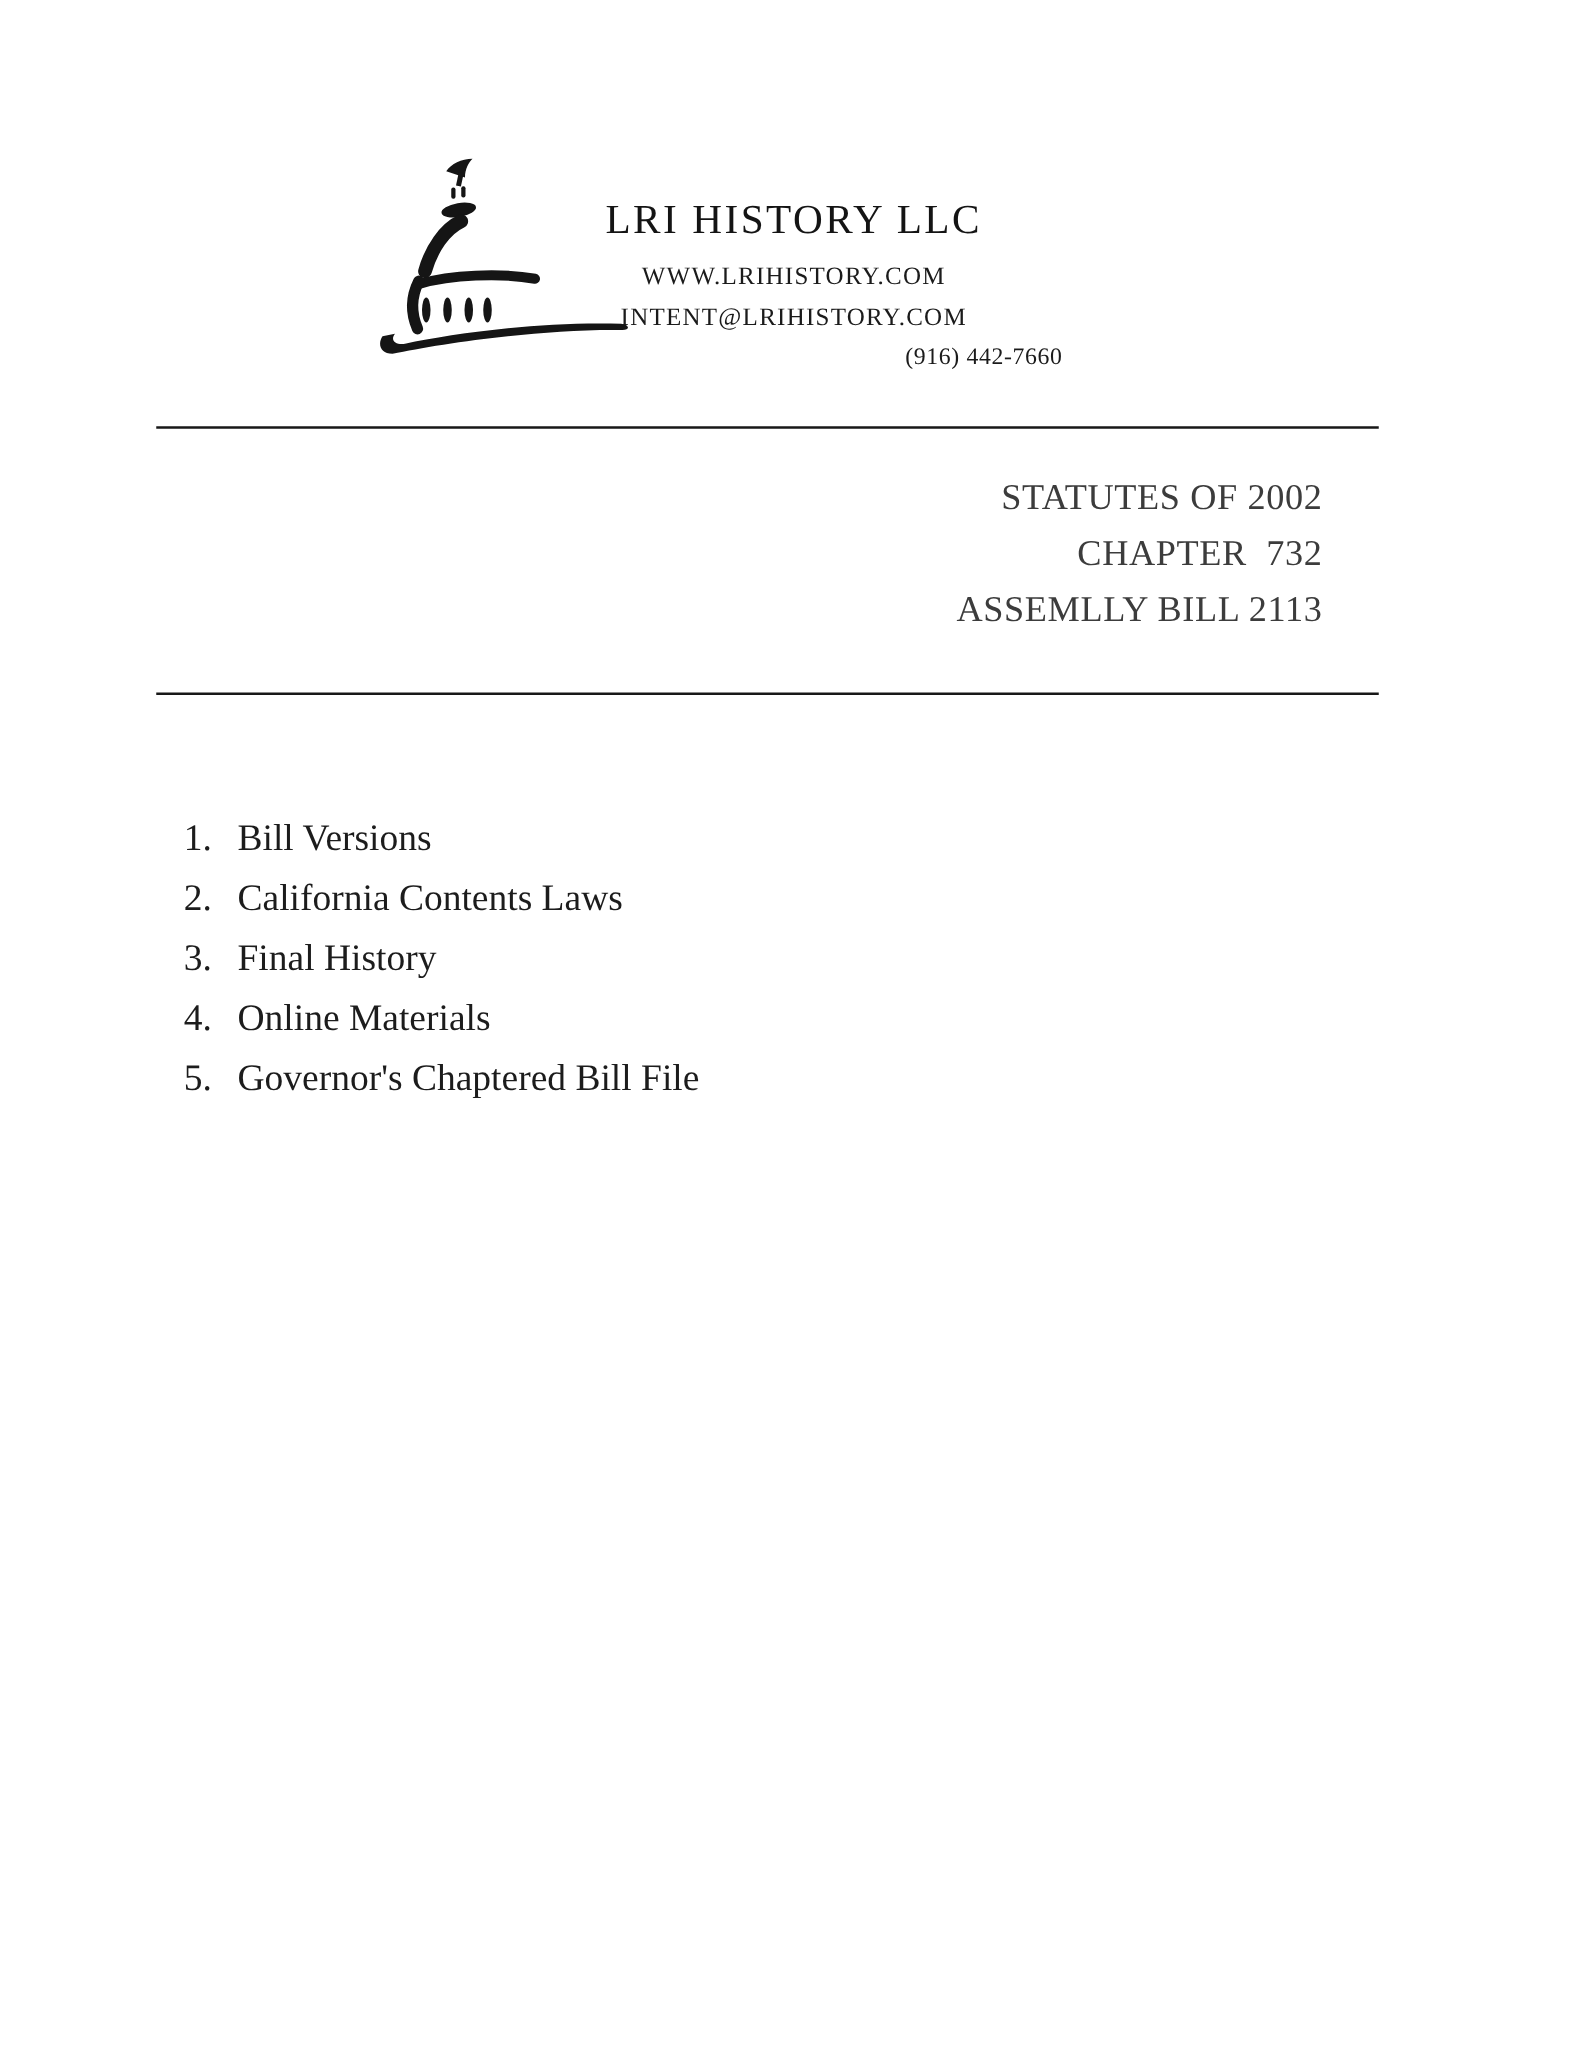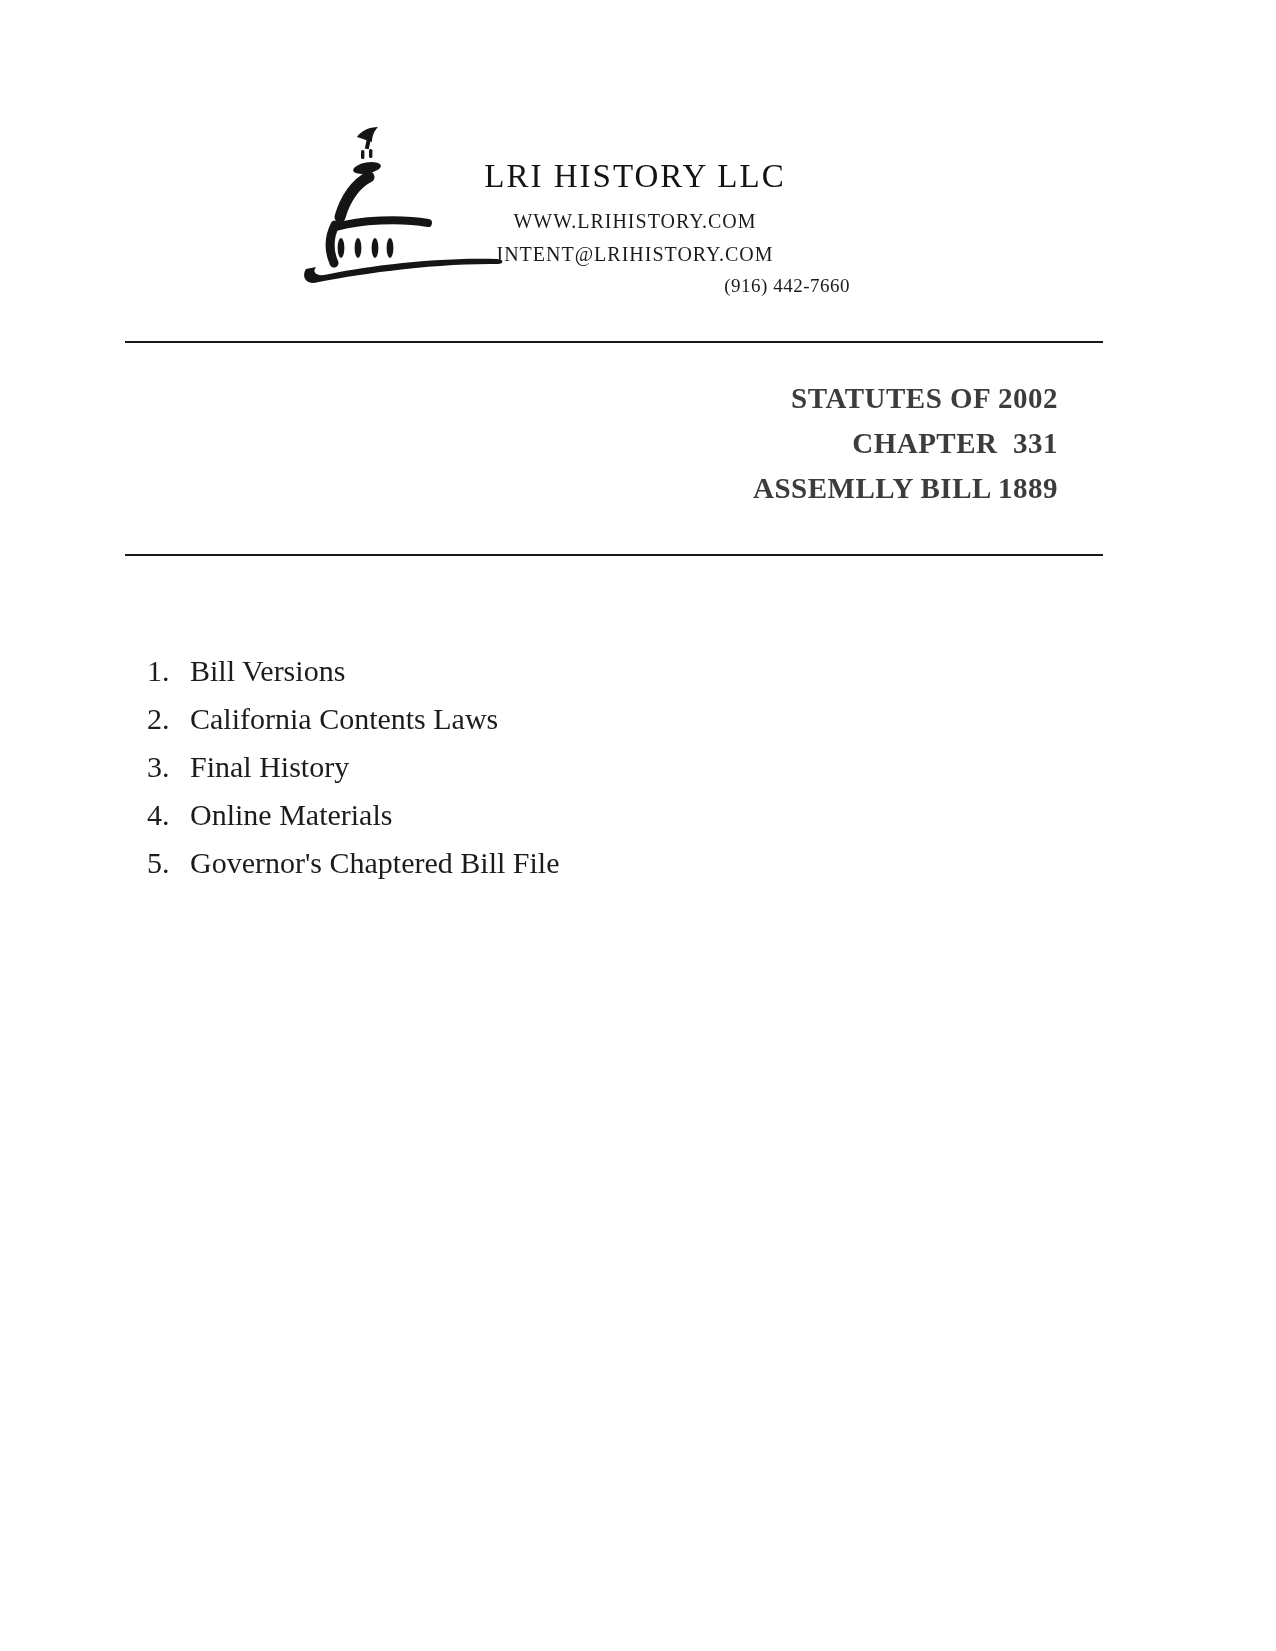--- a/index.html
+++ b/index.html
@@ -72,21 +72,21 @@
   .rule-top { top: 341px; }
   .rule-bottom { top: 554px; }
 
   
   .title-block {
     position: absolute;
     top: 376px;
     right: 234px;
     text-align: right;
     color: #3c3c3c;
-    font-weight: bold;
+    font-weight: normal;
     font-size: 29px;
     letter-spacing: 0.5px;
     margin-left: 24px;
   }
   .title-line {
     line-height: 45px;
     white-space: pre; 
   }
 
   
@@ -163,22 +163,22 @@
       <div class="contact-line">WWW.LRIHISTORY.COM</div>
       <div class="contact-line">INTENT@LRIHISTORY.COM</div>
       <div class="contact-line phone-line">(916) 442-7660</div>
     </div>
   </header>
 
   <hr class="rule rule-top">
 
   <section class="title-block">
     <div class="title-line">STATUTES OF 2002</div>
-    <div class="title-line">CHAPTER  331</div>
-    <div class="title-line">ASSEMLLY BILL 1889</div>
+    <div class="title-line">CHAPTER  732</div>
+    <div class="title-line">ASSEMLLY BILL 2113</div>
   </section>
 
   <hr class="rule rule-bottom">
 
 
   <ol class="toc-list">
 
       <li class="toc-item">
         <span class="toc-num">1.</span>
         <span class="toc-label">Bill Versions</span>

